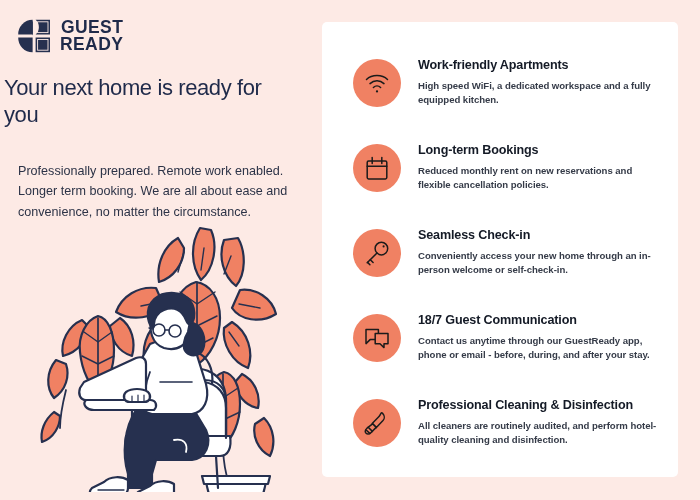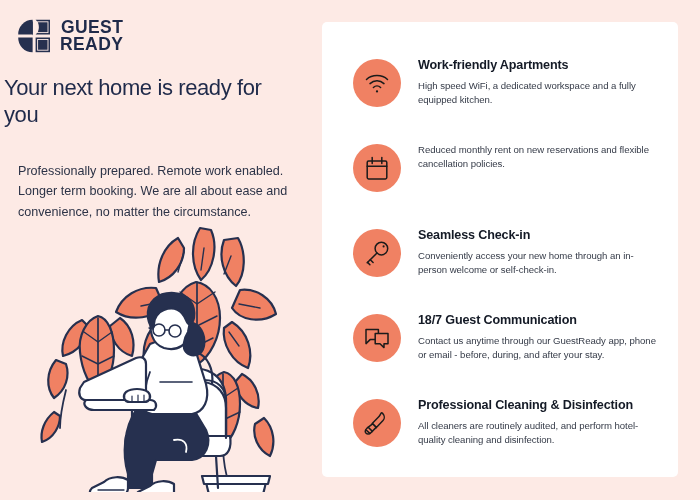--- a/index.html
+++ b/index.html
@@ -56,21 +56,21 @@
     margin-top: 2px;
   }
   .f-icon svg { display: block; }
 
   .f-text { padding-top: 1px; }
   .f-title {
     font-size: 12.6px; font-weight: 700; color: #141a26;
     letter-spacing: -0.15px; line-height: 1.25; margin-bottom: 5px;
   }
   .f-desc {
-    font-size: 9.6px; font-weight: 400; color: #353b48;
+    font-size: 9.6px; font-weight: 700; color: #353b48;
     line-height: 1.47; letter-spacing: -0.05px; max-width: 248px;
   }
 </style>
 </head>
 <body>
 
 <div class="stage">
 
   <div class="left">
 
@@ -203,20 +203,21 @@
       <div class="feature">
         <span class="f-icon">
           <svg width="24" height="25" viewBox="0 0 24 25" fill="none" stroke="#1b1b1b" stroke-width="1.5" stroke-linecap="round" stroke-linejoin="round">
             <rect x="2.2" y="5" width="19.6" height="18" rx="1.4"></rect>
             <path d="M2.2 10.3 L21.8 10.3"></path>
             <path d="M7.2 1.6 L7.2 7.4"></path>
             <path d="M16.8 1.6 L16.8 7.4"></path>
           </svg>
         </span>
         <div class="f-text">
+          <div class="f-title">Long-term Bookings</div>
           <div class="f-desc">Reduced monthly rent on new reservations and flexible cancellation policies.</div>
         </div>
       </div>
 
       <div class="feature">
         <span class="f-icon">
           <svg width="26" height="26" viewBox="0 0 26 26" fill="none" stroke="#1b1b1b" stroke-width="1.5" stroke-linecap="round" stroke-linejoin="round">
             <circle cx="17.4" cy="8.6" r="6.3"></circle>
             <circle cx="19.6" cy="6.4" r="1.05" fill="#1b1b1b" stroke="none"></circle>
             <path d="M13 13 L3.2 22.8"></path>

